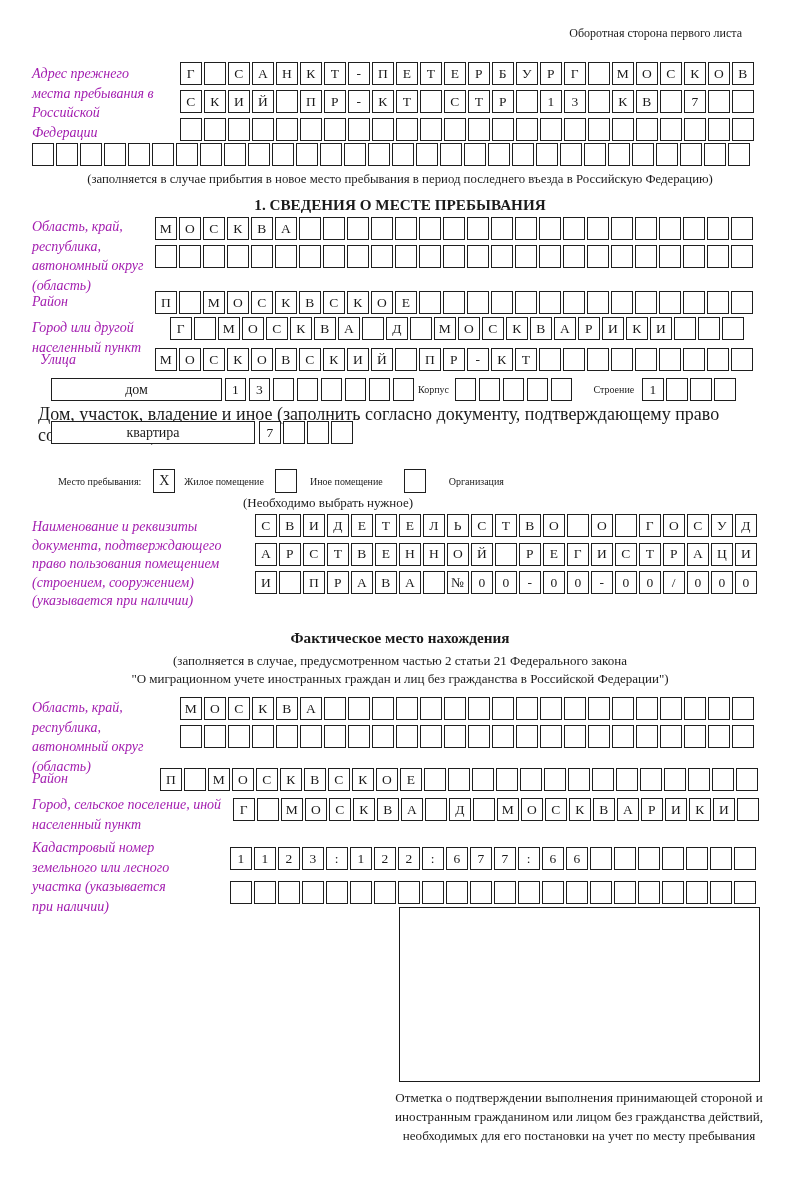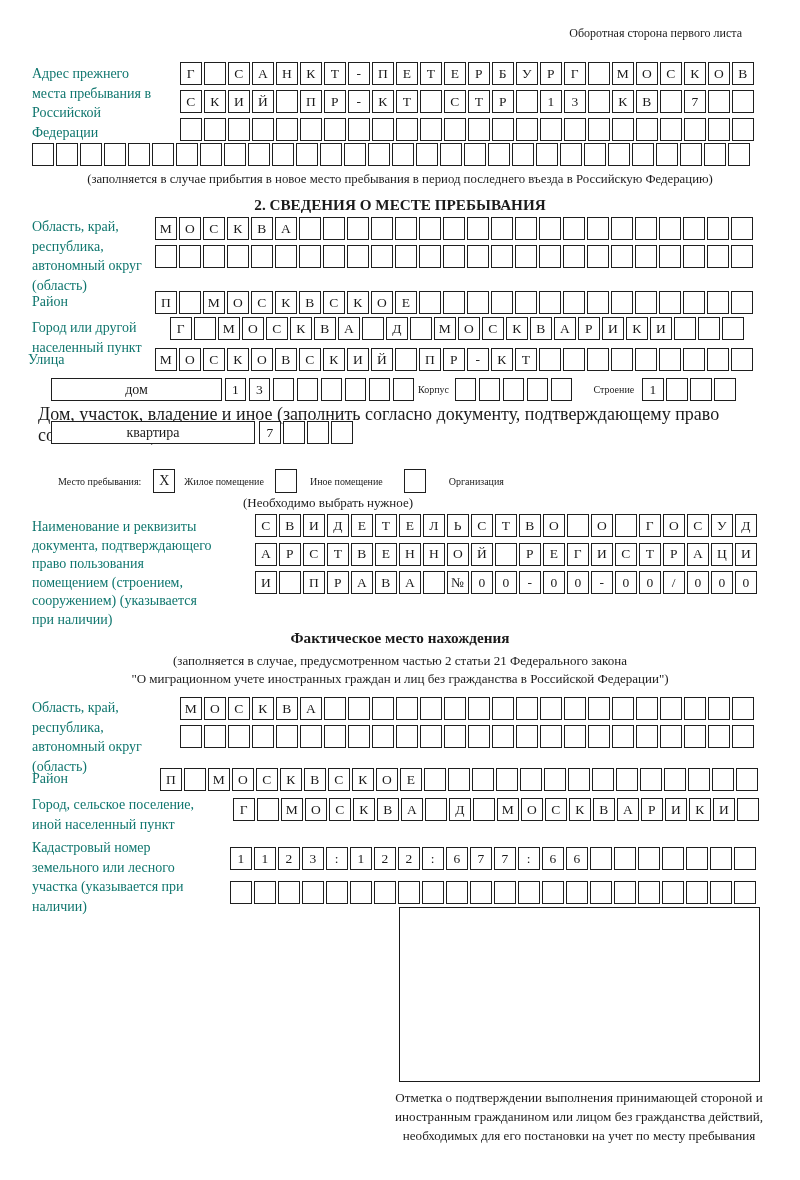--- a/index.html
+++ b/index.html
@@ -3,21 +3,21 @@
 <meta charset="utf-8">
 <style>
   html,body { margin:0; padding:0; background:#ffffff; }
   .page {
     position:relative; width:800px; height:1180px; margin:0 auto;
     background:#ffffff; color:#1b1b1b;
     font-family:"Liberation Serif","DejaVu Serif",serif;
     overflow:hidden;
   }
   .abs { position:absolute; }
-  .lbl { font-size:14px; line-height:19.5px; color:#0f766e; }
+  .lbl { font-size:14px; line-height:19.5px; color:#a21caf;font-style:italic; }
   .note { font-size:12.8px; line-height:16px; text-align:center; width:800px; left:0; }
   .title { font-size:15.2px; font-weight:bold; text-align:center; width:800px; left:0; }
   .cells { display:flex; column-gap:2.5px; }
   .cellrows { display:flex; flex-direction:column; row-gap:5px; }
   .cell {
     box-sizing:border-box; flex:0 0 21.5px; width:21.5px; height:23px;
     border:1.6px solid #1f1f1f; display:inline-flex; align-items:center; justify-content:center;
     font-size:13.5px; line-height:1; background:#fff;
   }
   .widebox {
@@ -149,21 +149,21 @@
       <span class="cell"></span>
       <span class="cell"></span>
       <span class="cell"></span>
       <span class="cell"></span>
       <span class="cell"></span>
       <span class="cell"></span>
       <span class="cell"></span>
     </div>
   <div class="abs note" style="top:171px;">(заполняется в случае прибытия в новое место пребывания в период последнего въезда в Российскую Федерацию)</div>
 
-  <div class="abs title" style="top:196px;">2. СВЕДЕНИЯ О МЕСТЕ ПРЕБЫВАНИЯ</div>
+  <div class="abs title" style="top:196px;">1. СВЕДЕНИЯ О МЕСТЕ ПРЕБЫВАНИЯ</div>
 
   <div class="abs lbl" style="top:217px; left:32px; width:112px;">Область, край, республика, автономный округ (область)</div>
   <div class="abs cellrows" style="top:217px; left:155px;">
     <div class="cells">
         <span class="cell">М</span>
         <span class="cell">О</span>
         <span class="cell">С</span>
         <span class="cell">К</span>
         <span class="cell">В</span>
         <span class="cell">А</span>
@@ -266,21 +266,21 @@
       <span class="cell">А</span>
       <span class="cell">Р</span>
       <span class="cell">И</span>
       <span class="cell">К</span>
       <span class="cell">И</span>
       <span class="cell"></span>
       <span class="cell"></span>
       <span class="cell"></span>
     </div>
 
-  <div class="abs lbl" style="top:350px; left:28px;">Улица</div>
+  <div class="abs lbl" style="top:350px; left:40px;">Улица</div>
   <div class="abs cells" style="top:348px; left:155px;">
       <span class="cell">М</span>
       <span class="cell">О</span>
       <span class="cell">С</span>
       <span class="cell">К</span>
       <span class="cell">О</span>
       <span class="cell">В</span>
       <span class="cell">С</span>
       <span class="cell">К</span>
       <span class="cell">И</span>

